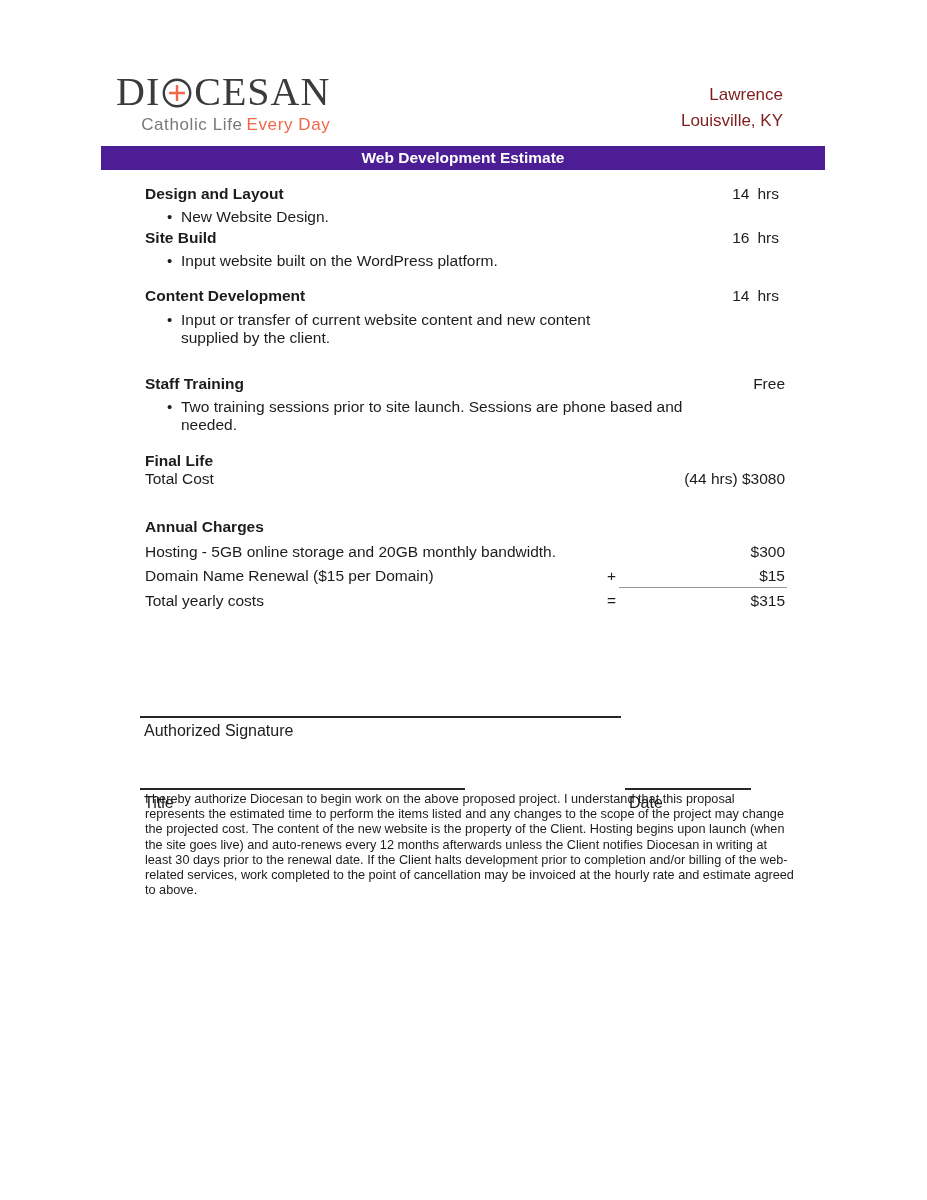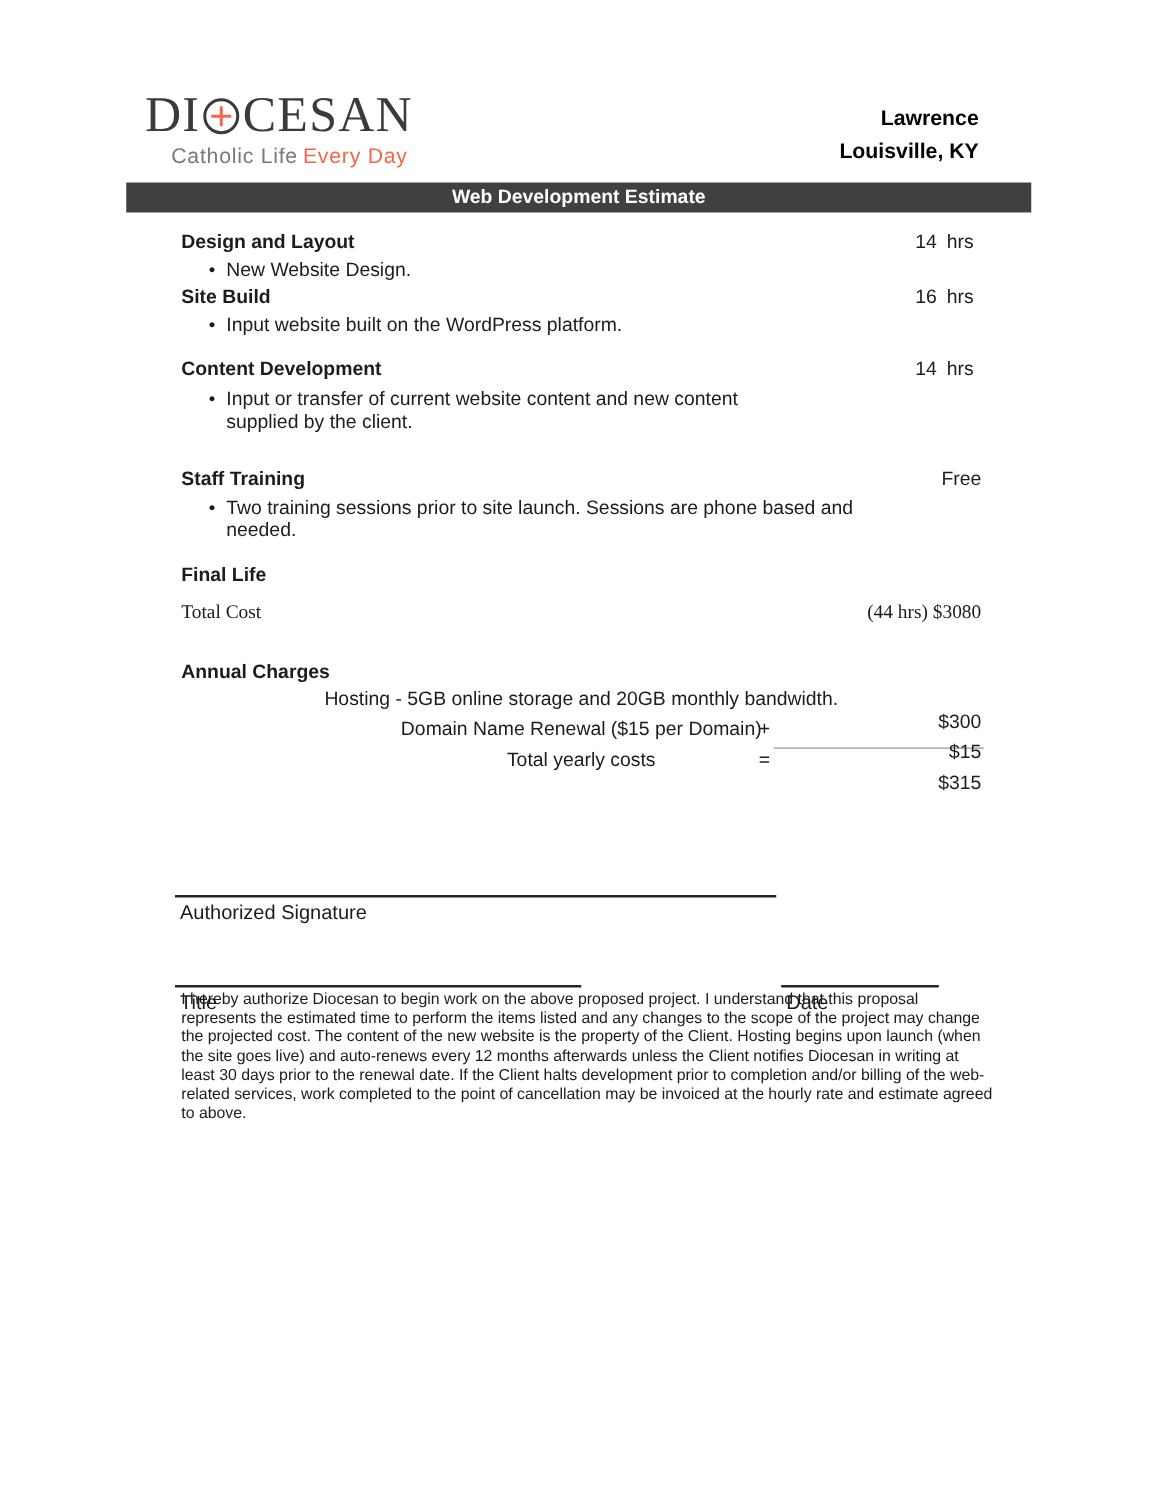--- a/index.html
+++ b/index.html
@@ -6,45 +6,45 @@
   html, body { background: #ffffff; }
   body {
     width: 927px; height: 1200px;
     font-family: "Liberation Sans", sans-serif;
     color: #1c1c1c;
     position: relative;
   }
   .doc { position: relative; width: 927px; height: 1200px; background: #ffffff; overflow: hidden; }
 
   
-  .logo { position: absolute; left: 116px; top: 72px; }
+  .logo { position: absolute; left: 116px; top: 72px; text-align: right; }
   .logo-word {
     display: flex; align-items: center;
     font-family: "Liberation Serif", serif;
     font-size: 40px; line-height: 40px;
     letter-spacing: 1px; color: #3b3a3c;
   }
   .logo-o { display: inline-flex; margin: 2px 2px 0 2px; }
   .tagline {
     margin: 3px 0 0 21px;
     font-size: 17px; letter-spacing: 0.6px;
     color: #77787b;
   }
   .tag-orange { color: #f26749; margin-left: 4px; }
 
   .recipient {
     position: absolute; right: 144px; top: 82px;
-    text-align: right; font-size: 17px; line-height: 26px; color: #000000; font-weight: bold;
+    text-align: right; font-size: 17px; line-height: 26px; color: #7f1d1d;
   }
 
   
   .banner {
     position: absolute; left: 101px; top: 146px;
     width: 724px; height: 24px;
-    background: #404040;
+    background: #4c1d95;
     color: #ffffff; font-weight: bold; font-size: 15.5px;
     text-align: center; line-height: 24px;
   }
 
   
   .content {
     position: absolute; left: 145px; top: 184px; width: 640px;
     font-size: 15.5px;
   }
   .sec-head { display: flex; }
@@ -56,27 +56,27 @@
   .bullet { position: relative; padding-left: 36px; margin-top: 5px; line-height: 18px; }
   .bullet::before { content: "\2022"; position: absolute; left: 22px; font-size: 15px; }
 
   .sec-1 { margin-bottom: 2px; }
   .sec-2 { margin-bottom: 16px; }
   .sec-3 { margin-bottom: 27px; }
   .sec-3 .bullet { margin-top: 6px; }
   .sec-4 { margin-bottom: 17px; }
 
   .fc-head { font-size: 15.5px; font-weight: bold; line-height: 19px; }
-  .fc-row { display: flex; margin-top: 11px; line-height: 18px; font-family: Liberation Serif, serif; }
+  .fc-row { display: flex; margin-top: 0; line-height: 18px; }
   .fc-row .fc-val { margin-left: auto; }
 
   .annual { margin-top: 29px; }
   .annual h3 { font-size: 15.5px; font-weight: bold; line-height: 19px; }
   .arows { margin-top: 4px; }
-  .arow { position: relative; display: flex; align-items: center; height: 24px; flex-direction: column; }
+  .arow { position: relative; display: flex; align-items: center; height: 24px; }
   .arow .aop { position: absolute; left: 462px; }
   .arow .aval { margin-left: auto; }
   .sum-line { height: 0; border-top: 1px solid #9b9b9b; width: 168px; margin: -1px -2px 1px auto; }
 
   
   .sig-line  { position: absolute; left: 140px; top: 716px; width: 481px; border-top: 2px solid #262626; }
   .sig-label { position: absolute; left: 144px; top: 722px; font-size: 16px; }
   .title-line{ position: absolute; left: 140px; top: 788px; width: 325px; border-top: 2px solid #262626; }
   .title-label{ position: absolute; left: 144px; top: 794px; font-size: 16px; }
   .date-line { position: absolute; left: 625px; top: 788px; width: 126px; border-top: 2px solid #262626; }

